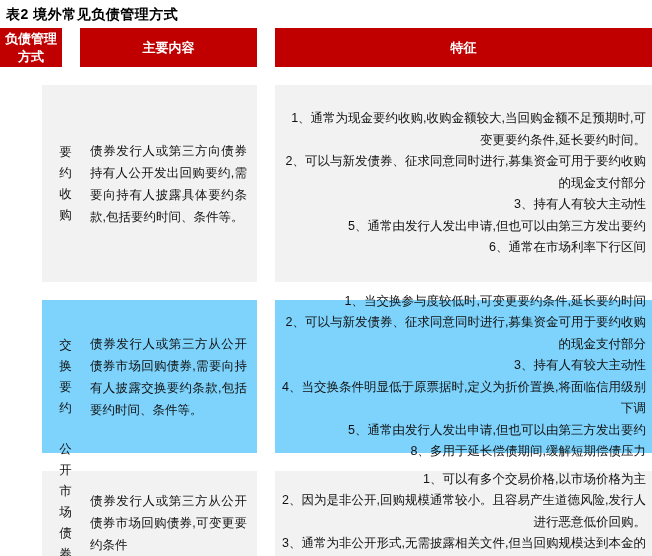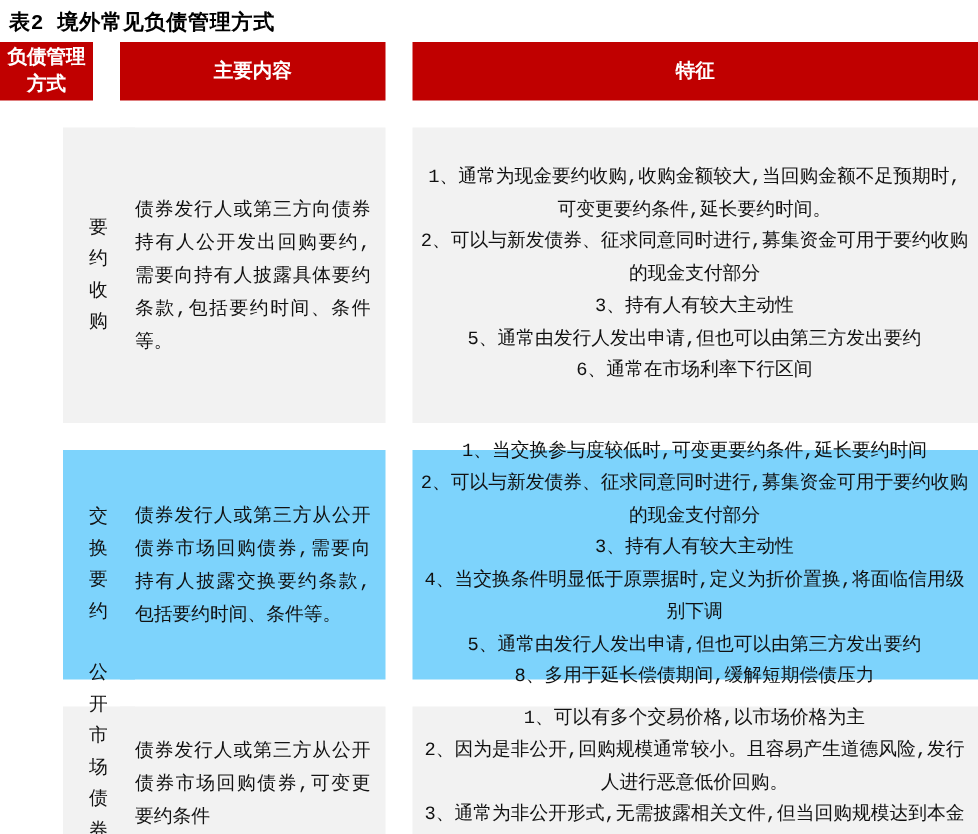--- a/index.html
+++ b/index.html
@@ -3,21 +3,21 @@
 <meta charset="utf-8">
 <style>
   html,body{margin:0;padding:0;}
   body{
     width:652px;height:556px;
     background:#ffffff;
     font-family:"Liberation Sans","DejaVu Sans",sans-serif;
     color:#111111;
     overflow:hidden;
   }
-  .page{width:652px;height:556px;position:relative;font-family:Liberation Mono, monospace;}
+  .page{width:652px;height:556px;position:relative;}
   .title{
     font-size:14px;font-weight:bold;color:#000;
     padding:6px 0 5px 6px;letter-spacing:0.5px;
     height:17px;
   }
   .grid{
     display:grid;
     grid-template-columns:62px 177px 1fr;
     grid-template-rows:39px 197px 153px 103px;
     gap:18px;
@@ -40,21 +40,21 @@
     align-items:center;text-align:justify;justify-content:center;
     padding:0 24px;letter-spacing:1px;margin-left:42px;
   }
   .content{
     padding:0 10px;text-align:justify;
     line-height:22px;
   }
   .features{
     padding:0 6px 0 5px;justify-content:center;
   }
-  .feat{line-height:21.5px;text-align:center;}
+  .feat{line-height:21.5px;text-align:right;}
   .footer{
     font-size:12.5px;font-weight:bold;color:#14532d;
     padding:8px 0 0 4px;
   }
 </style>
 </head>
 <body>
 
 <div class="page">
 

